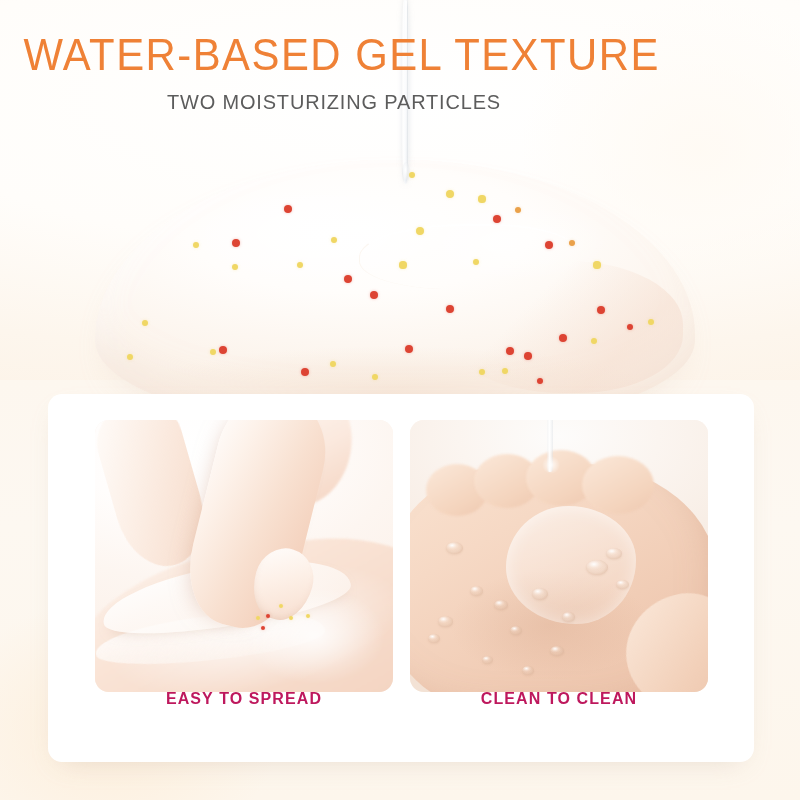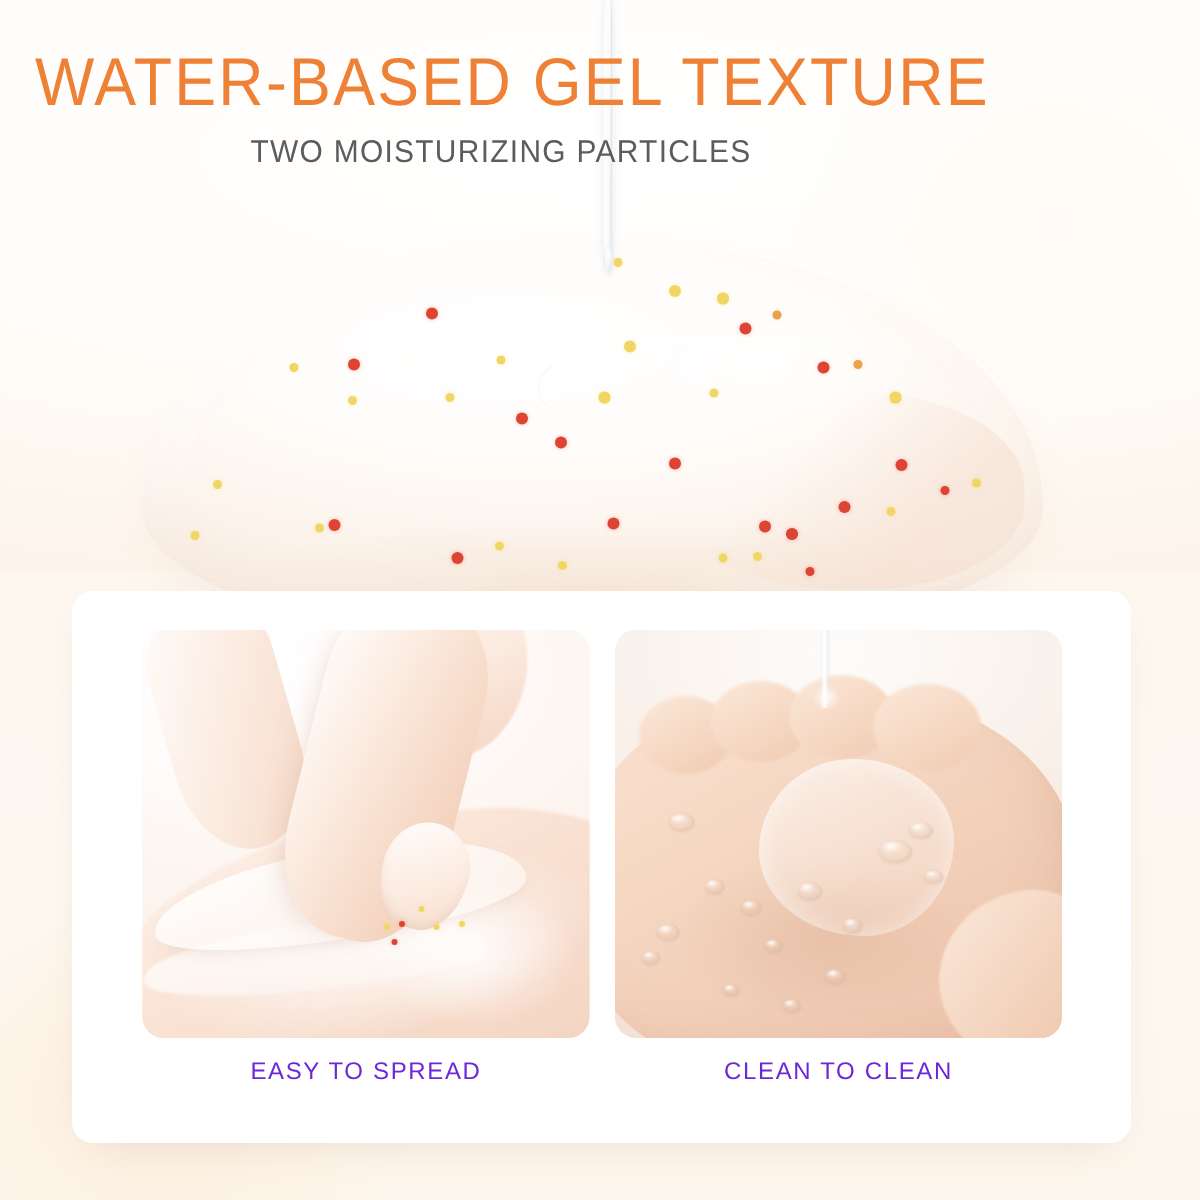--- a/index.html
+++ b/index.html
@@ -237,28 +237,29 @@
     height: 272px;
     border-radius: 14px;
     overflow: hidden;
     background: #fbf3ec;
   }
   .panel.left  { left: 47px; }
   .panel.right { left: 362px; }
 
   .panel-caption {
     position: absolute;
-    top: 312px;
+    top: 296px;
     width: 298px;
     text-align: center;
     font-family: "Liberation Sans Narrow", "Liberation Sans", sans-serif;
     font-size: 16px;
     letter-spacing: 1.1px;
-    color: #6d28d9;
+    color: #be185d;
     white-space: nowrap;
+    font-weight: bold;
   }
   .panel-caption.left  { left: 47px; }
   .panel-caption.right { left: 362px; }
 
   
   .ph { position: absolute; left: 0; top: 0; width: 100%; height: 100%; }
   .spread-bg {
     background:
       radial-gradient(120% 80% at 30% 10%, #ffffff 0%, #fffdfc 30%, #fdf6f1 60%, #fbf0e8 100%);
   }

